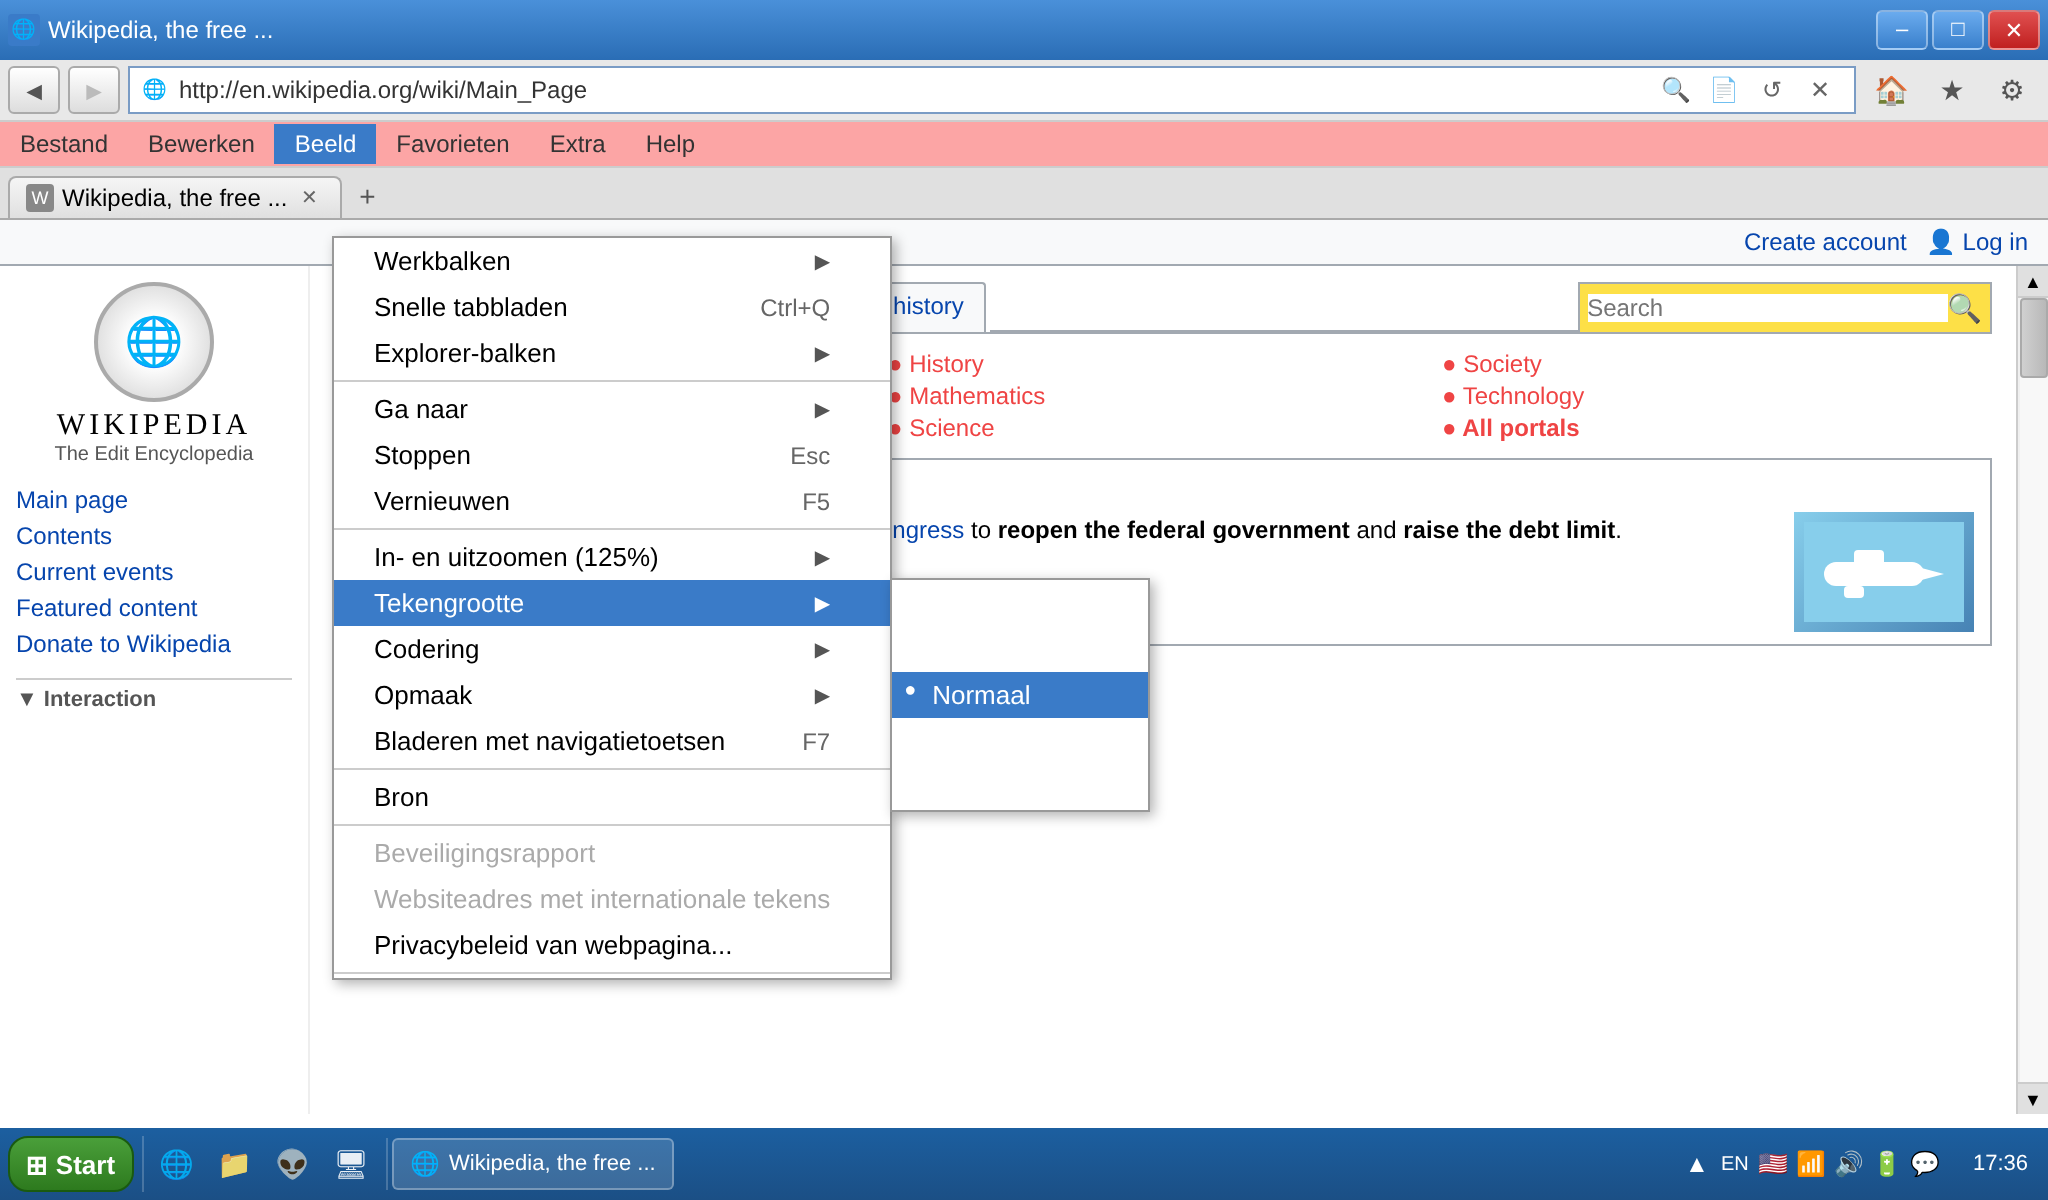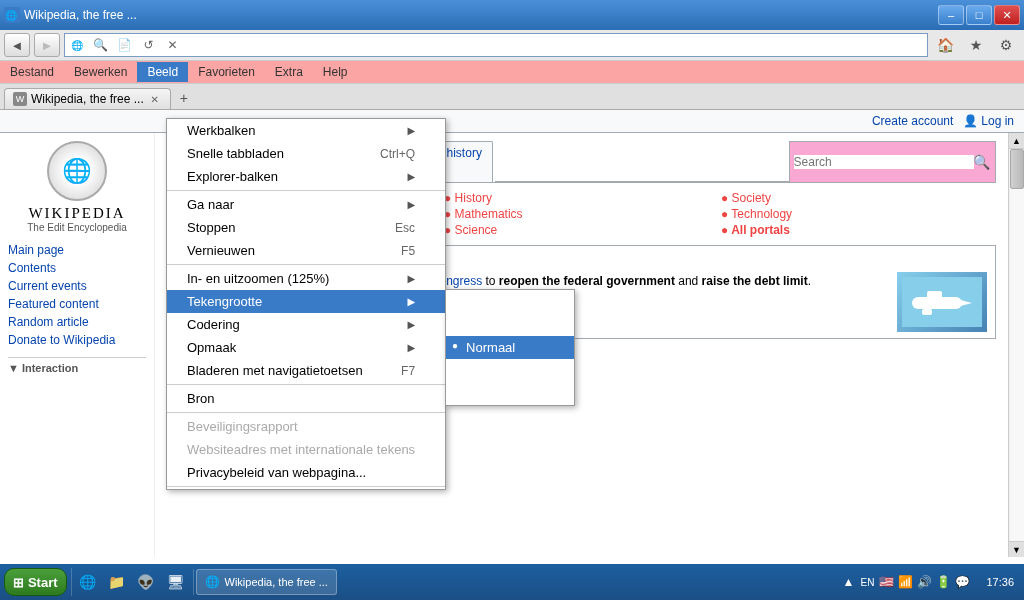--- a/index.html
+++ b/index.html
@@ -547,20 +547,21 @@
     <button class="win-btn">□</button>
     <button class="win-btn close">✕</button>
   </div>
 </div>
 
 <div class="nav-row">
   <button class="nav-btn">◄</button>
   <button class="nav-btn" style="color:#bbb">►</button>
   <div class="address-bar">
     <span class="address-icon">🌐</span>
+    <span class="address-text">http://en.wikipedia.org/wiki/Main_Page</span>
     <div class="address-actions">
       <button class="addr-btn">🔍</button>
       <button class="addr-btn">📄</button>
       <button class="addr-btn">↺</button>
       <button class="addr-btn">✕</button>
     </div>
   </div>
   <div class="toolbar-icons">
     <div class="tb-icon">🏠</div>
     <div class="tb-icon">★</div>
@@ -603,40 +604,39 @@
         <div class="wiki-logo">
           <div class="wiki-logo-circle">🌐</div>
           <div class="wiki-logo-text">WIKIPEDIA</div>
           <div class="wiki-logo-sub">The Edit Encyclopedia</div>
         </div>
         <div class="sidebar-nav">
           <a class="sidebar-link">Main page</a>
           <a class="sidebar-link">Contents</a>
           <a class="sidebar-link">Current events</a>
           <a class="sidebar-link">Featured content</a>
-          <a class="sidebar-link">Random article</a>
           <a class="sidebar-link">Donate to Wikipedia</a>
         </div>
         <div class="sidebar-section">
           <div class="sidebar-section-title">
             <span>▼</span>
             <span>Interaction</span>
           </div>
         </div>
       </div>
 
       <div class="wiki-content">
         <div class="wiki-nav-tabs">
           <div class="wiki-tab">Article</div>
           <div class="wiki-tab">Talk</div>
           <div class="wiki-tab active">Read</div>
           <div class="wiki-tab">Edit source</div>
           <div class="wiki-tab">View history</div>
           <div style="flex:1; border-bottom:1px solid #a2a9b1; margin-bottom:0;"></div>
-          <div style="display:flex;align-items:center;border:1px solid #a2a9b1;height:42px;padding:0 4px;margin-bottom:-1px;background:#f9a8d4;">
+          <div style="display:flex;align-items:center;border:1px solid #a2a9b1;height:26px;padding:0 4px;margin-bottom:-1px;background:#fde047;">
             <input type="text" style="border: none; outline: none; font-size: 12px; width: 180px;" placeholder="Search">
             <span style="font-size:14px;cursor:pointer;color:#555;">🔍</span>
           </div>
         </div>
 
         <div class="portals-section">
           <span class="portal-link">● Arts</span>
           <span class="portal-link">● History</span>
           <span class="portal-link">● Society</span>
           <span class="portal-link">● Biography</span>

